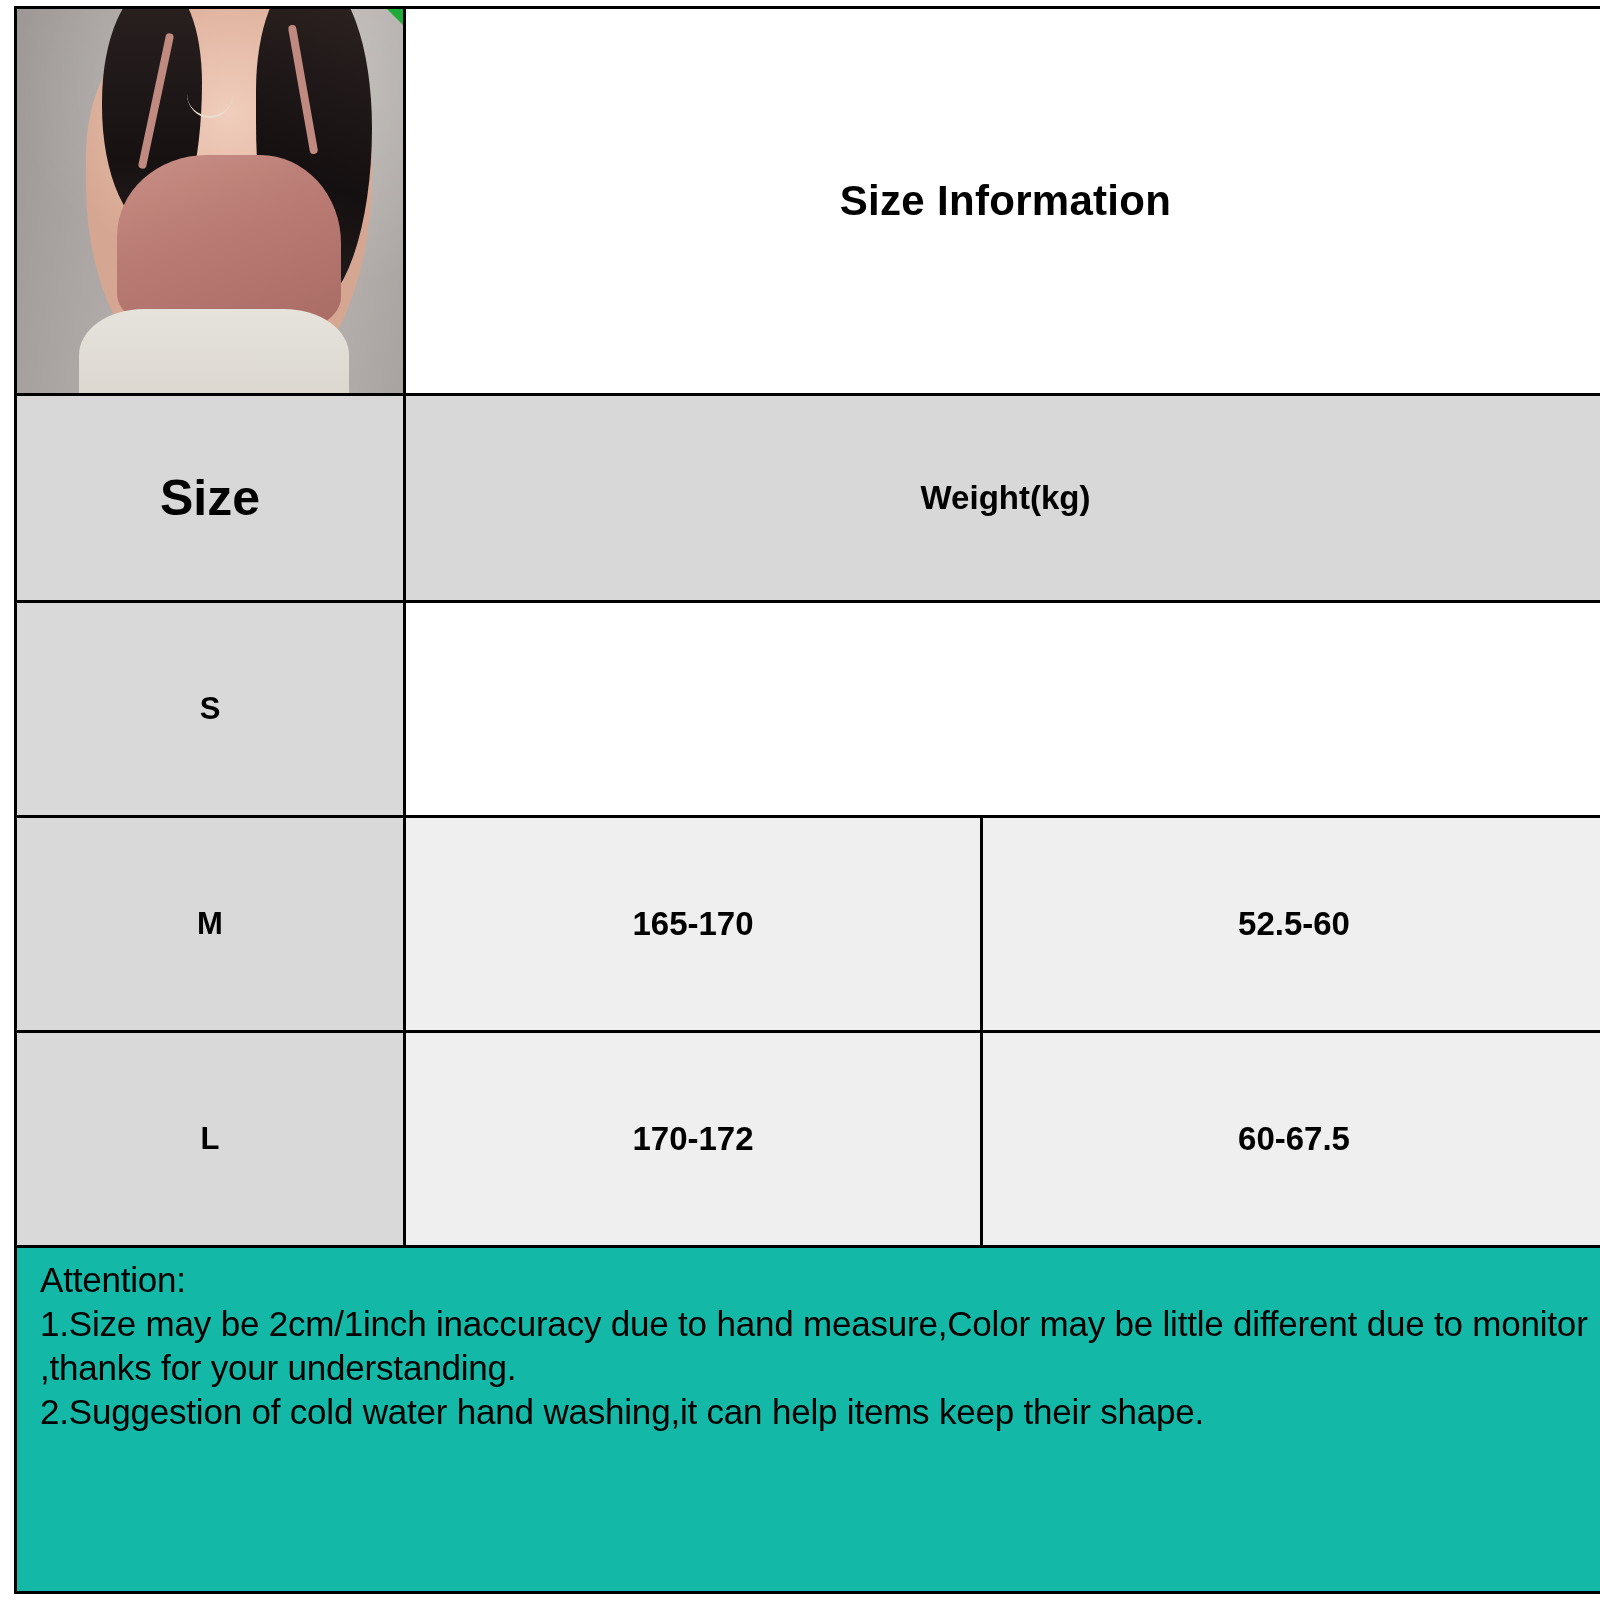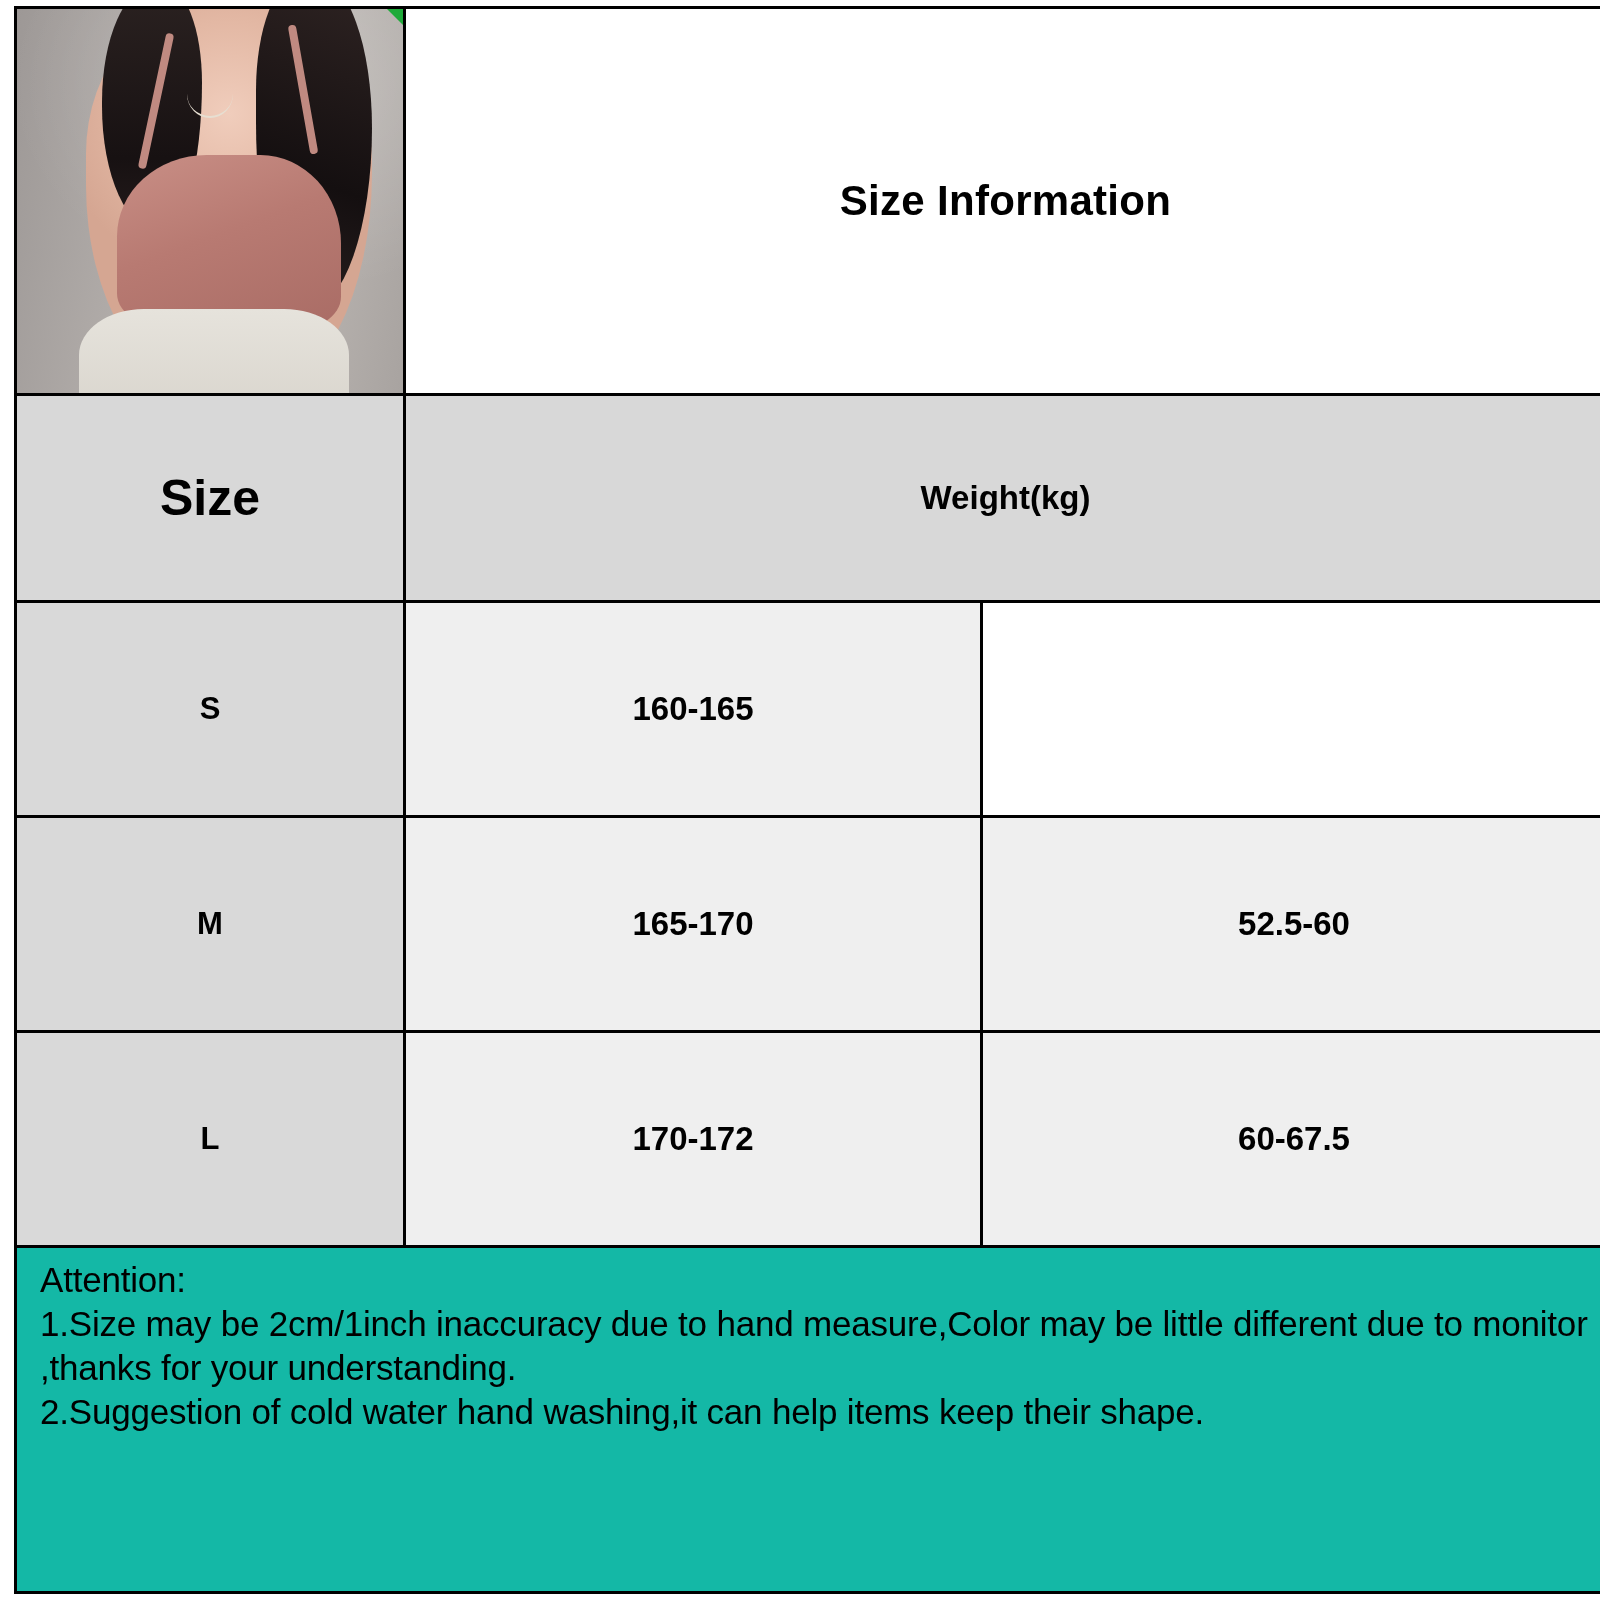--- a/index.html
+++ b/index.html
@@ -254,23 +254,20 @@
       </div>
       <div class="cell c3">
         <span class="hdr-lbl">Weight(kg)</span>
       </div>
     </div>
 
     <div class="data-row">
       <div class="cell c1">
         <span class="sz">S</span>
       </div>
-      <div class="cell c2">
-        <span class="val">160-165</span>
-      </div>
     </div>
 
     <div class="data-row">
       <div class="cell c1">
         <span class="sz">M</span>
       </div>
       <div class="cell c2">
         <span class="val">165-170</span>
       </div>
       <div class="cell c3">

